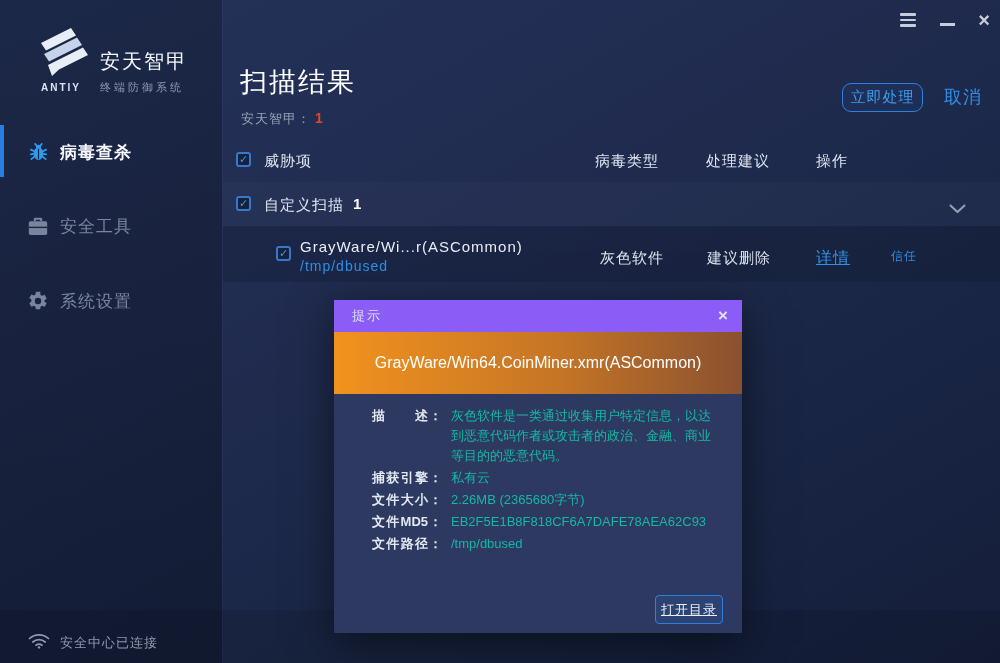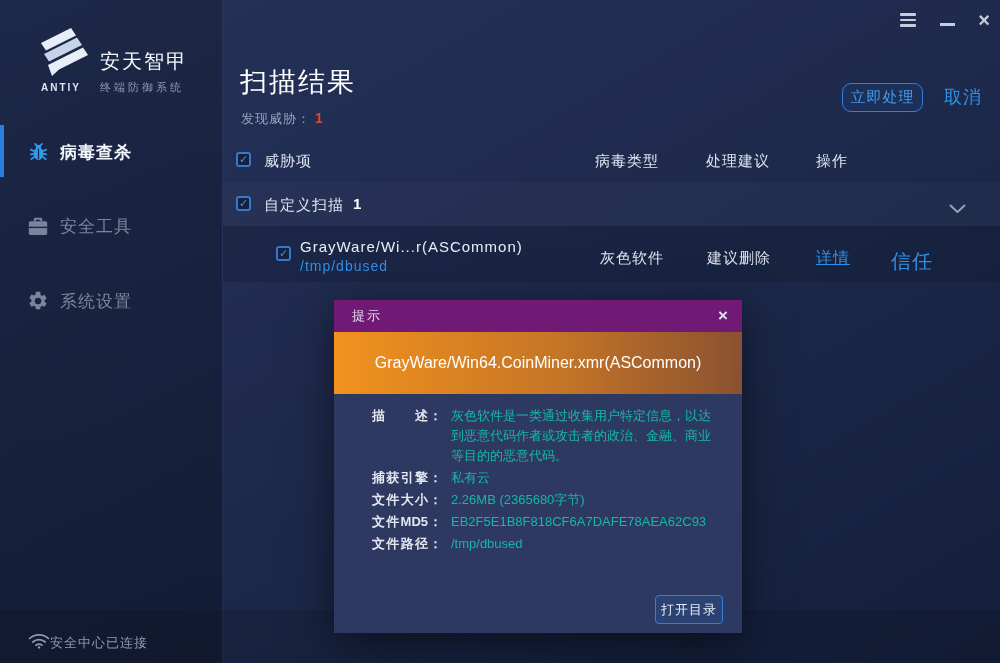--- a/index.html
+++ b/index.html
@@ -34,21 +34,21 @@
   .brand-sub{ position:absolute; left:100px; top:80px; font-size:11px; letter-spacing:3px; color:#8d99b3; }
 
   
   .nav-item{ position:absolute; left:0; width:186px; height:50px; display:flex;
     align-items:center; cursor:pointer; }
   .nav-item .nav-icon{ position:absolute; left:27px; display:flex; }
   .nav-item .nav-label{ position:absolute; left:60px; font-size:17px; color:#79859e; letter-spacing:1px; }
   .nav-item.active .nav-label{ color:#f5f8fd; font-weight:bold; }
   .active-bar{ position:absolute; left:0; top:125px; width:4px; height:52px; background:#2a7de1; }
 
-  .conn-status{ position:absolute; left:28px; top:633px; display:flex; align-items:center; }
+  .conn-status{ position:absolute; left:28px; top:633px; display:flex; align-items:center; gap:10px; }
   .conn-status .conn-label{ font-size:13px; color:#8e99b0; letter-spacing:1px; }
 
   
   .page-title{ position:absolute; left:240px; top:64px; font-size:27px; letter-spacing:2px; color:#ffffff; }
   .threat-line{ position:absolute; left:241px; top:110px; font-size:13px; color:#98a2b8; letter-spacing:1px; }
   .threat-count{ color:#e0452e; font-weight:bold; font-size:14px; margin-left:4px; }
   .process-btn{ position:absolute; left:842px; top:83px; width:81px; height:29px;
     border:1px solid #2e7fe0; border-radius:9px; background:rgba(32,68,130,0.22);
     color:#3f9ceb; font-size:15px; display:flex; align-items:center; justify-content:center;
     letter-spacing:1px; cursor:pointer; }
@@ -65,38 +65,38 @@
   .threat-row{ position:absolute; left:223px; top:226px; width:777px; height:56px;
     background:rgba(9,15,32,0.20); }
   .cell-text{ position:absolute; font-size:15px; color:#dde3ee; letter-spacing:1px; }
   .link{ color:#2f8fe6; cursor:pointer; }
   .chevron{ position:absolute; left:949px; top:200px; cursor:pointer; }
 
   
   .modal{ position:absolute; left:334px; top:300px; width:408px; height:333px;
     background:#2d3960; box-shadow:0 10px 40px rgba(0,0,0,0.5); }
   .modal-titlebar{ position:absolute; left:0; top:0; width:100%; height:32px;
-    background:#701a75; display:flex; align-items:center; }
+    background:#8b5cf6; display:flex; align-items:center; }
   .modal-title{ margin-left:18px; font-size:13px; color:#dfe5f0; letter-spacing:2px; }
   .modal-close{ position:absolute; right:14px; top:6px; font-size:17px; font-weight:bold;
     color:#dfe5f0; cursor:pointer; }
   .modal-banner{ position:absolute; left:0; top:32px; width:100%; height:62px;
     background:linear-gradient(90deg,#f2921e 0%,#c57526 55%,#8a5130 100%);
     display:flex; align-items:center; justify-content:center; }
   .banner-text{ font-size:16px; color:#ffffff; }
   .modal-fields{ position:absolute; left:38px; top:106px; width:344px; }
   .field{ display:flex; font-size:13px; line-height:20px; margin-bottom:2px; }
   .field-label{ width:56px; color:#e2e7f1; font-weight:bold; text-align:justify;
     text-align-last:justify; flex:none; }
   .field-colon{ color:#e2e7f1; font-weight:bold; flex:none; margin-left:1px; }
   .field-value{ margin-left:9px; color:#14b8a6; width:292px; word-break:break-all; }
   .open-btn{ position:absolute; right:19px; bottom:9px; width:68px; height:29px;
     border:1px solid #2e7fe0; border-radius:4px; background:rgba(44,88,160,0.28);
     color:#e9eef7; font-size:13px; display:flex; align-items:center; justify-content:center;
-    letter-spacing:1px; cursor:pointer; }
+    letter-spacing:1px; cursor:pointer;text-decoration:underline; }
 </style>
 </head>
 <body>
 
 <div class="app">
 
   <div class="sidebar-bg"></div>
   <div class="main-bg"></div>
   <div class="footer-band"></div>
 
@@ -171,21 +171,21 @@
         <path d="M4.8 9 A9.5 9.5 0 0 1 17.2 9"></path>
         <path d="M8 12.2 A5 5 0 0 1 14 12.2"></path>
         <circle cx="11" cy="14.4" r="1.2" fill="#8e99b0" stroke="none"></circle>
       </svg>
     </span>
     <span class="conn-label">安全中心已连接</span>
   </div>
 
   <div class="page-title">扫描结果</div>
   <div class="threat-line">
-    <span>发现威胁：</span><span class="threat-count">1</span>
+    <span>安天智甲：</span><span class="threat-count">1</span>
   </div>
   <div class="process-btn">立即处理</div>
   <div class="cancel-btn">取消</div>
 
   <span class="checkbox" style="position:absolute; left:236px; top:152px;">✓</span>
   <span class="col-head" style="left:264px;">威胁项</span>
   <span class="col-head" style="left:595px;">病毒类型</span>
   <span class="col-head" style="left:706px;">处理建议</span>
   <span class="col-head" style="left:816px;">操作</span>
 
@@ -199,21 +199,21 @@
       </svg>
   </span>
 
   <div class="threat-row"></div>
   <span class="checkbox" style="position:absolute; left:276px; top:246px;">✓</span>
   <span class="cell-text" style="left:300px; top:238px; color:#e9edf5;">GrayWare/Wi...r(ASCommon)</span>
   <span class="cell-text link" style="left:300px; top:258px; font-size:14px;">/tmp/dbused</span>
   <span class="cell-text" style="left:600px; top:249px;">灰色软件</span>
   <span class="cell-text" style="left:707px; top:249px;">建议删除</span>
   <span class="cell-text link" style="left:816px; top:248px; font-size:16px;text-decoration:underline;">详情</span>
-  <span class="cell-text link" style="left:891px; top:248px; font-size:20px;">信任</span>
+  <span class="cell-text link" style="left:891px; top:248px; font-size:12px;">信任</span>
 
   <div class="modal">
     <div class="modal-titlebar">
       <span class="modal-title">提示</span>
       <span class="modal-close">×</span>
     </div>
     <div class="modal-banner">
       <span class="banner-text">GrayWare/Win64.CoinMiner.xmr(ASCommon)</span>
     </div>
     <div class="modal-fields">

